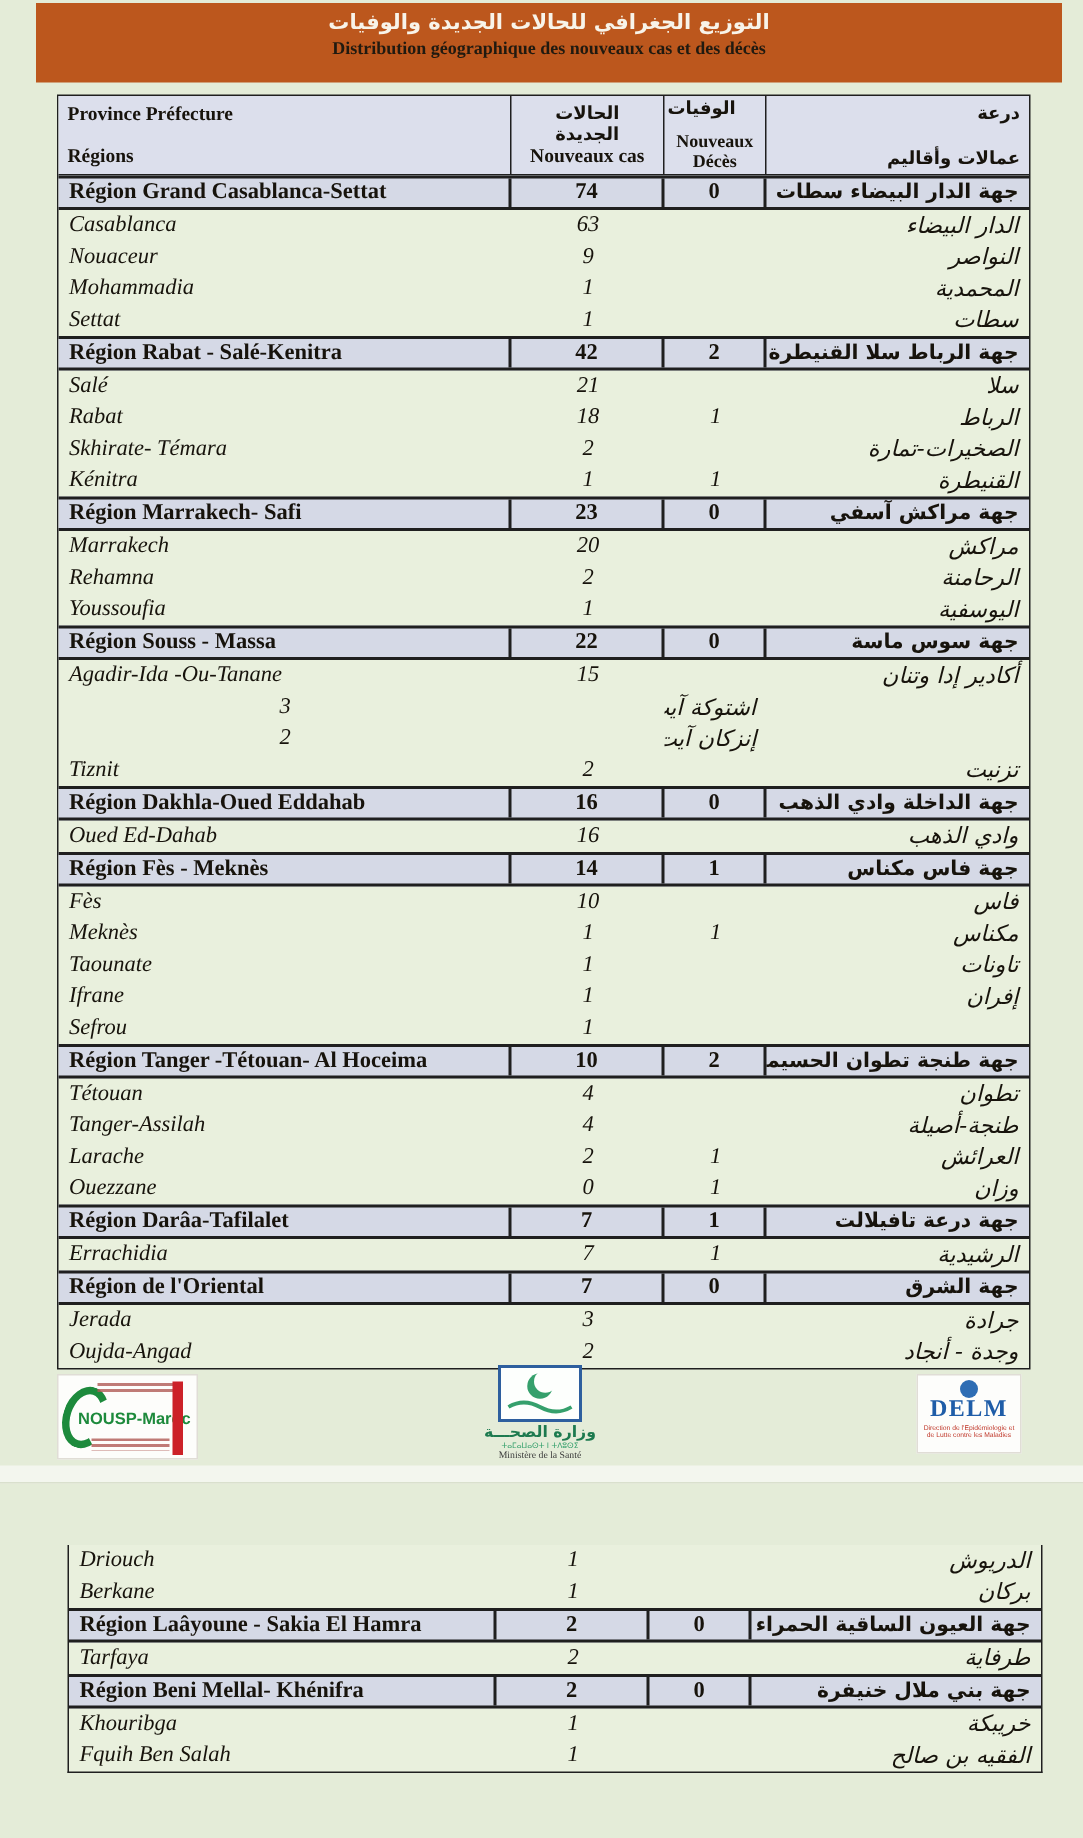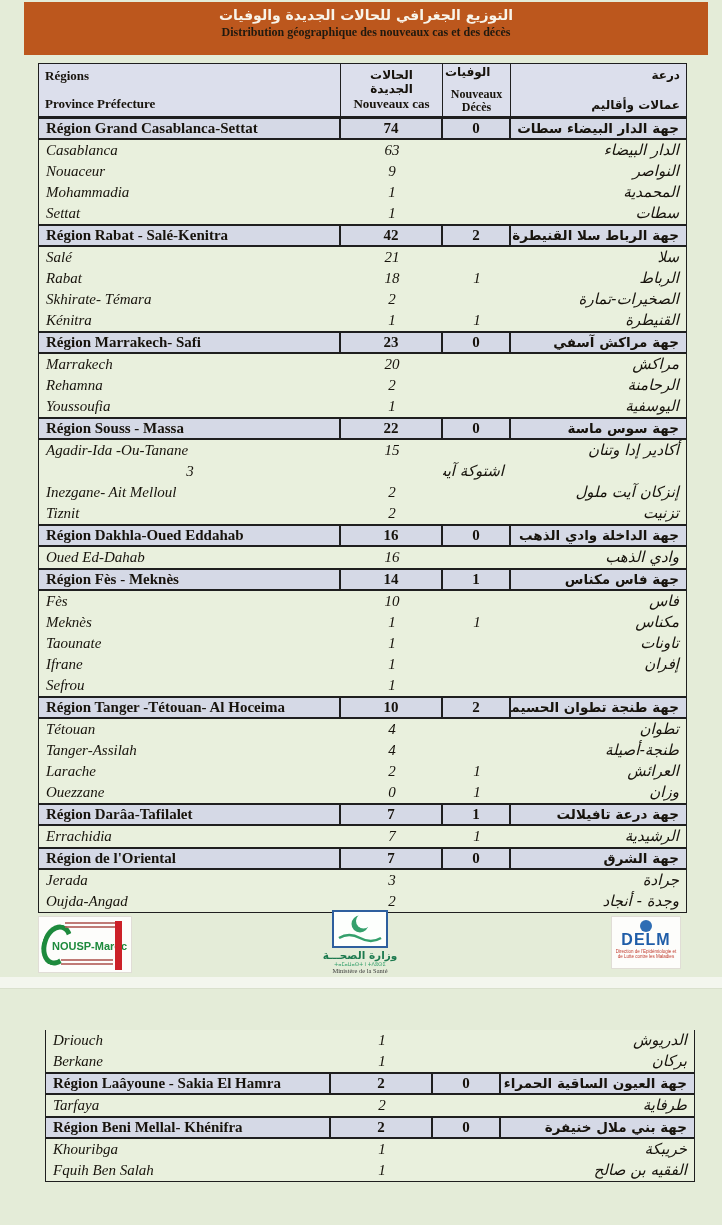--- a/index.html
+++ b/index.html
@@ -63,40 +63,40 @@
   .moh-box { width:56px; height:38px; margin:0 auto; background:#fdfffd;
              border:2px solid var(--ministry-blue,#2e5f9e); }
   .moh-ar { font-family:"DejaVu Sans",sans-serif; font-weight:bold; font-size:10.5px;
             color:var(--ministry-green,#1d7a4f); margin-top:1px; direction:rtl; }
   .moh-tif { font-family:"DejaVu Sans",sans-serif; font-size:5px; color:#35a06c; line-height:6px; }
   .moh-fr { font-size:6.5px; color:#3a3a3a; line-height:7px; }
 
   .delm { position:absolute; left:611px; top:916px; width:70px; height:53px; background:#fdfdfb;
           text-align:center; border:1px solid #e0ddd6; }
   .delm-dot { width:12px; height:12px; border-radius:50%; background:#2e6db4; margin:3px auto 0; }
-  .delm-label { font-family:Liberation Sans, sans-serif; font-weight:bold; font-size:16px;
+  .delm-label { font-family:Liberation Serif, serif; font-weight:bold; font-size:16px;
                 letter-spacing:1px; color:var(--delm-blue,#1f5da8); line-height:16px; }
   .delm-sub { font-family:"Liberation Sans",sans-serif; font-size:4.5px; line-height:5px;
               color:var(--delm-red,#c0392b); padding:1px 2px 0; }
 </style>
 </head>
 <body>
 
 <div id="stage">
 
   <div class="titlebar">
     <div class="title-ar">التوزيع الجغرافي للحالات الجديدة والوفيات</div>
     <div class="title-fr">Distribution géographique des nouveaux cas et des décès</div>
   </div>
 
   <div class="tbl" id="table1">
     <div class="grid hdr">
       <div class="c1">
+        <span>Province Préfecture</span>
         <span>Régions</span>
-        <span>Province Préfecture</span>
       </div>
       <div style="align-items:center;text-align:center">
         <span class="ar">الحالات الجديدة</span>
         <span>Nouveaux cas</span>
       </div>
       <div class="c3h">
         <span class="ar">الوفيات</span>
         <span>Nouveaux Décès</span>
       </div>
       <div>
@@ -207,21 +207,20 @@
             <div class="c2">15</div>
             <div class="c3"></div>
             <div class="c4">أكادير إدا وتنان</div>
           </div>
           <div class="grid row">
             <div class="c2">3</div>
             <div class="c3"></div>
             <div class="c4">اشتوكة آيت باها</div>
           </div>
           <div class="grid row">
-            <div class="c1">Inezgane- Ait Melloul</div>
             <div class="c2">2</div>
             <div class="c3"></div>
             <div class="c4">إنزكان آيت ملول</div>
           </div>
           <div class="grid row">
             <div class="c1">Tiznit</div>
             <div class="c2">2</div>
             <div class="c3"></div>
             <div class="c4">تزنيت</div>
           </div>

